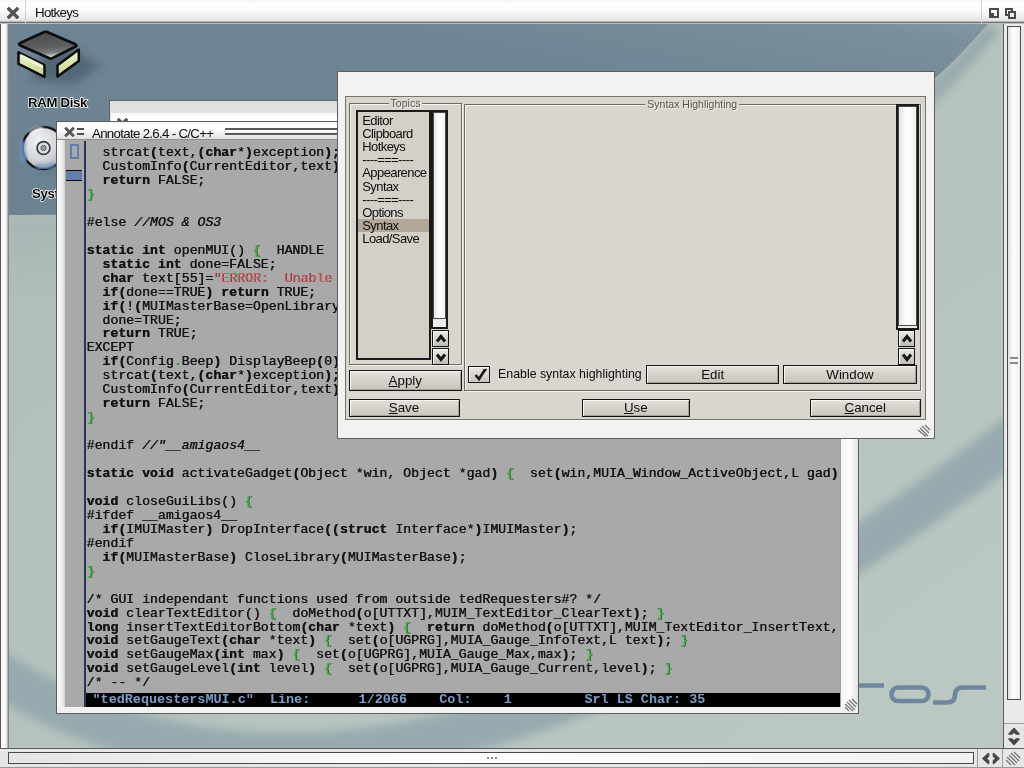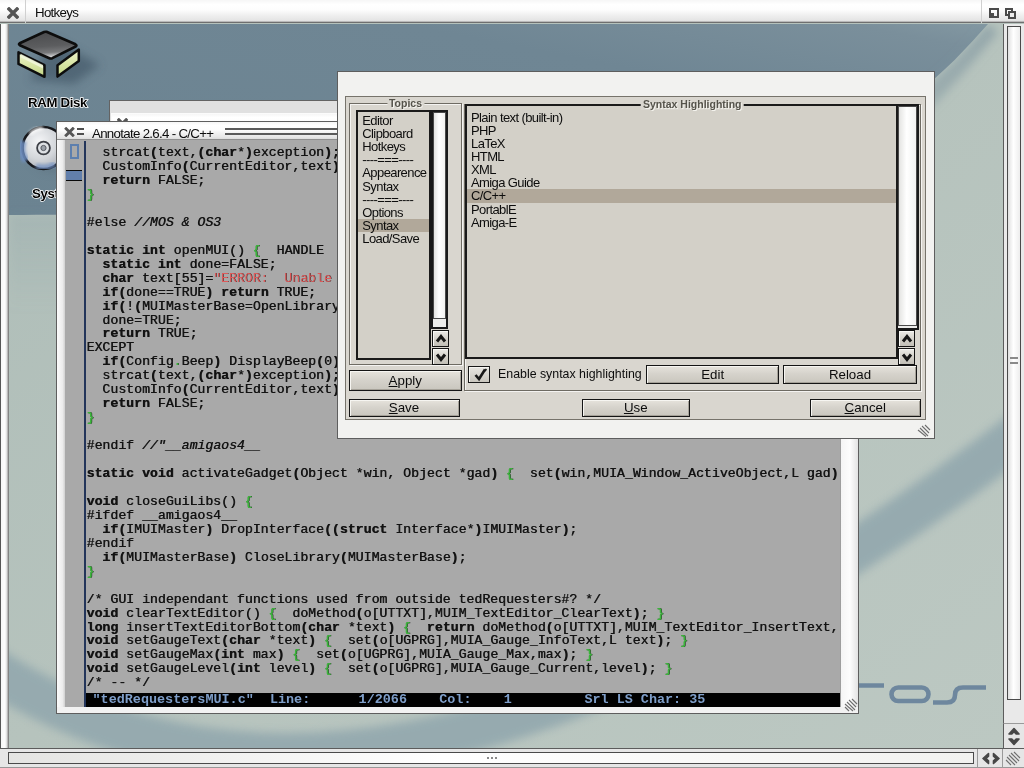--- a/index.html
+++ b/index.html
@@ -1,20 +1,20 @@
 <!DOCTYPE html>
 <html><head><meta charset="utf-8"><style>
 *{margin:0;padding:0;box-sizing:border-box}
 html,body{width:1024px;height:768px;overflow:hidden;background:#b5c2bc;font-family:"Liberation Sans",sans-serif}
 .abs{position:absolute}
 .tbar{background:linear-gradient(#f6f6f6 0%,#ffffff 20%,#fdfdfd 45%,#efefef 70%,#e7e7e7 88%,#dcdcdc 100%)}
 .wtitle{font-size:13.3px;color:#0c0c0c;letter-spacing:-0.7px}
 .btn{position:absolute;border:1px solid #151515;background:linear-gradient(#e6e3dc,#d6d3cc 45%,#c9c6be);box-shadow:inset 1px 1px 0 #f6f5f1,inset -1px -1px 0 #a5a198;font-size:13.3px;color:#0c0c0c;text-align:center}
 .grp{position:absolute;border:1px solid #6e6b63;box-shadow:inset 1px 1px 0 rgba(255,255,255,.7), 1px 1px 0 rgba(255,255,255,.7)}
-.grplab{position:absolute;top:-6.5px;z-index:6;font-size:10.5px;font-weight:bold;color:#55534b;background:#d9d6cf;padding:0 2px;text-shadow:1px 1px 0 #f4f3ee;white-space:nowrap}
+.grplab{position:absolute;top:-6.5px;z-index:6;font-size:10.5px;font-weight:normal;color:#55534b;background:#d9d6cf;padding:0 2px;text-shadow:1px 1px 0 #f4f3ee;white-space:nowrap}
 .lst{position:absolute;border:2px solid #1a1a1a;background:#d3d0c8;overflow:hidden}
 .li{height:13.05px;line-height:13.05px;font-size:13px;color:#0d0d0d;padding-left:4px;white-space:pre;letter-spacing:-0.6px}
 .sbtrack{position:absolute;border:2px solid #1a1a1a;background:#ededeb}
 .sbthumb{position:absolute;background:linear-gradient(90deg,#e4e4e2,#ffffff 45%,#f2f2f0);border:1px solid #4a4a4a}
 .arrbtn{position:absolute;border:1px solid #141414;background:linear-gradient(#ecebe7,#d2cfc8 55%,#c2bfb7);box-shadow:inset 1px 1px 0 #f8f8f5}
 k{font-weight:bold}
 b{font-weight:bold}
 g{color:#3cb43c;font-weight:bold}
 r{color:#e05a5a}
 c{font-style:italic}
@@ -271,31 +271,20 @@
  <div class="arrbtn" style="left:86.5px;top:251.5px;width:16.5px;height:16.5px">
         <svg width="14" height="14" viewBox="0 0 14 14" style="position:absolute;left:0.5px;top:0.5px">
           <path d="M3,4.5 L7,9.5 L11,4.5" fill="none" stroke="#161616" stroke-width="3"></path>
         </svg>
       </div>
  <div class="btn" style="left:3px;top:273px;width:113.5px;height:21.5px;line-height:20px"><u>A</u>pply</div>
 
  <div class="grp" style="left:118px;top:7px;width:457.5px;height:287.5px">
   <div class="grplab" style="left:50%;transform:translateX(-50%)">Syntax Highlighting</div>
  </div>
- <div class="lst" style="left:119.5px;top:7.5px;width:432.5px;height:254.5px;padding-top:5.2px">
-  <div class="li">Plain text (built-in)</div>
-        <div class="li">PHP</div>
-        <div class="li">LaTeX</div>
-        <div class="li">HTML</div>
-        <div class="li">XML</div>
-        <div class="li">Amiga Guide</div>
-        <div class="li" style="background:#b1a89a">C/C++</div>
-        <div class="li">PortablE</div>
-        <div class="li">Amiga-E</div>
- </div>
  <div class="sbtrack" style="left:550px;top:7.5px;width:23.5px;height:225.5px">
   <div class="sbthumb" style="left:0;top:0;width:19.5px;height:219.5px"></div>
  </div>
  <div class="arrbtn" style="left:552.5px;top:233.5px;width:17px;height:16.5px">
         <svg width="14" height="14" viewBox="0 0 14 14" style="position:absolute;left:1px;top:1px">
           <path d="M3,9.5 L7,4.5 L11,9.5" fill="none" stroke="#161616" stroke-width="3"></path>
         </svg>
       </div>
  <div class="arrbtn" style="left:552.5px;top:251.5px;width:17px;height:16.5px">
         <svg width="14" height="14" viewBox="0 0 14 14" style="position:absolute;left:1px;top:0.5px">
@@ -304,21 +293,21 @@
       </div>
 
  <div class="abs" style="left:122.7px;top:269px;width:22.3px;height:17.8px;border:1.5px solid #181818;background:linear-gradient(#e8e6e1,#c9c6be);box-shadow:inset 1px 1px 0 #f6f5f1">
   <svg width="19" height="15" viewBox="0 0 19 15" style="position:absolute;left:1.5px;top:0">
           <path d="M4.5,8 L8,12 L14,2.5" fill="none" stroke="#191919" stroke-width="2.6"></path>
           <path d="M13,4.5 L15.5,2.2" stroke="#191919" stroke-width="1.8"></path>
         </svg>
  </div>
  <div class="abs" style="left:152.7px;top:269px;font-size:13.3px;color:#0c0c0c;transform:scaleX(.93);transform-origin:0 0">Enable syntax highlighting</div>
  <div class="btn" style="left:300.8px;top:268.5px;width:132.7px;height:18.5px;line-height:17px">Edit</div>
- <div class="btn" style="left:437.5px;top:268.5px;width:134px;height:18.5px;line-height:17px">Reload</div>
+ <div class="btn" style="left:437.5px;top:268.5px;width:134px;height:18.5px;line-height:17px">Window</div>
 
  <div class="btn" style="left:3px;top:302px;width:111px;height:18px;line-height:16.5px"><u>S</u>ave</div>
  <div class="btn" style="left:236px;top:302px;width:108.5px;height:18px;line-height:16.5px"><u>U</u>se</div>
  <div class="btn" style="left:464px;top:302px;width:111.5px;height:18px;line-height:16.5px"><u>C</u>ancel</div>
 </div>
 <svg class="abs" style="left:579px;top:352.5px" width="14" height="13" viewBox="0 0 14 13">
       <g stroke="#6e6e6e" stroke-width="1.1">
 <path d="M8,1 L13,6"></path>
         <path d="M5,2 L12,9"></path>
         <path d="M3,4 L11,12"></path>

